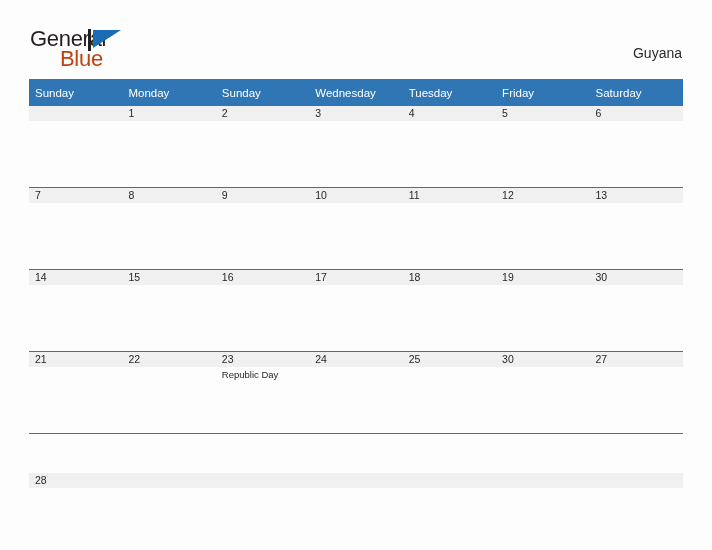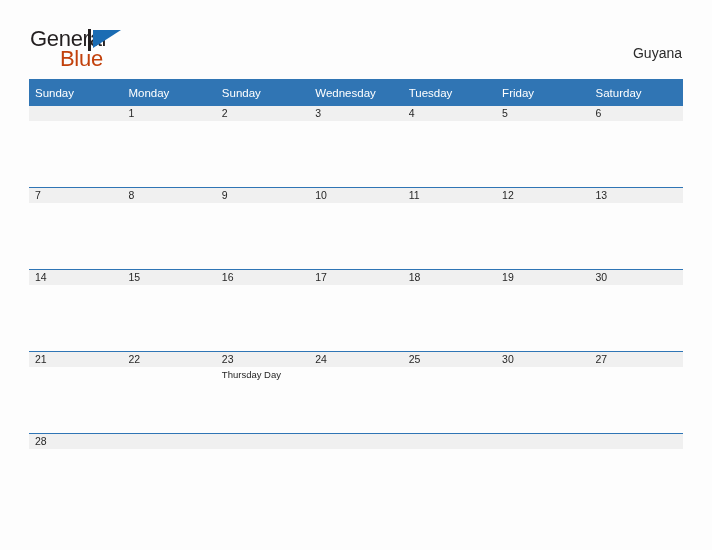--- a/index.html
+++ b/index.html
@@ -136,21 +136,21 @@
     line-height: 12px;
     color: #262626;
     font-family: "Liberation Sans", sans-serif;
   }
   .day-cell-empty .day-number-band {
     background: #f0f0f0;
     color: transparent;
   }
   
   tr.week-row.last-week td { height: 22px; }
-  tr.week-row.last-week .day-cell-inner { height: 22px; }
+  tr.week-row.last-week .day-cell-inner { height: 22px; margin-top: 39px; }
 </style>
 </head>
 <body>
 
 <div class="page-header">
 
   <div class="logo">
     <span class="logo-row1">General</span>
     <span class="logo-flag">
       <svg width="34" height="22" viewBox="0 0 34 22" xmlns="http://www.w3.org/2000/svg">
@@ -299,21 +299,21 @@
           </td>
           <td>
             <div class="day-cell-inner">
               <div class="day-number-band">22</div>
             </div>
           </td>
           <td>
             <div class="day-cell-inner">
               <div class="day-number-band">23</div>
               <div class="day-events">
-                <div>Thursday Day</div>
+                <div>Republic Day</div>
               </div>
             </div>
           </td>
           <td>
             <div class="day-cell-inner">
               <div class="day-number-band">24</div>
             </div>
           </td>
           <td>
             <div class="day-cell-inner">

